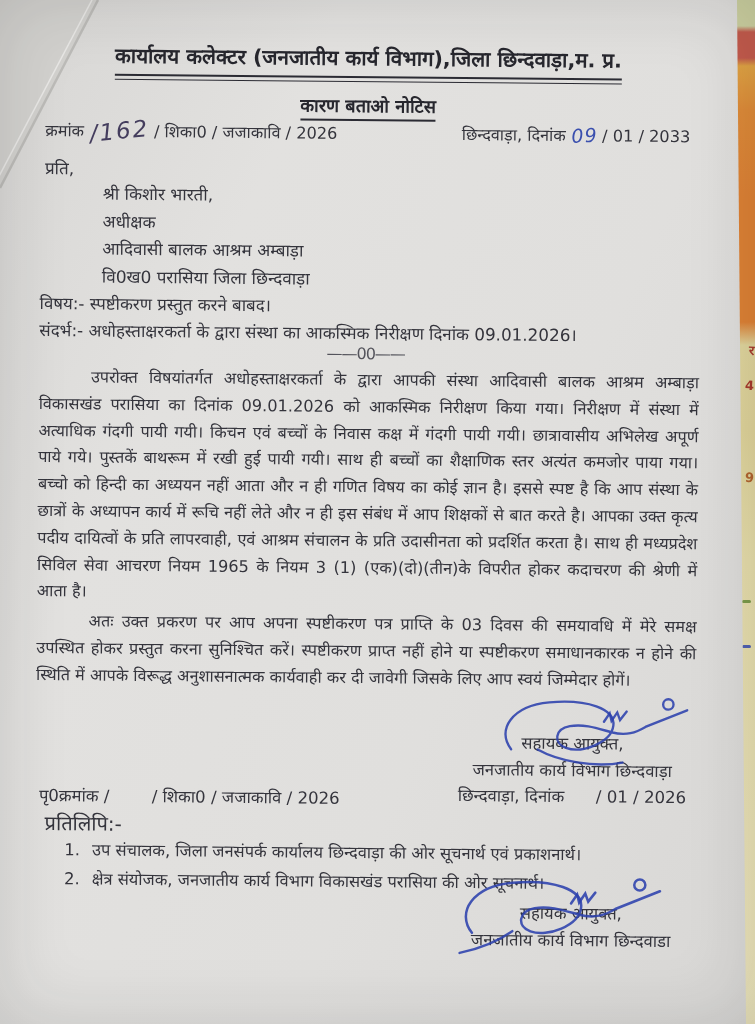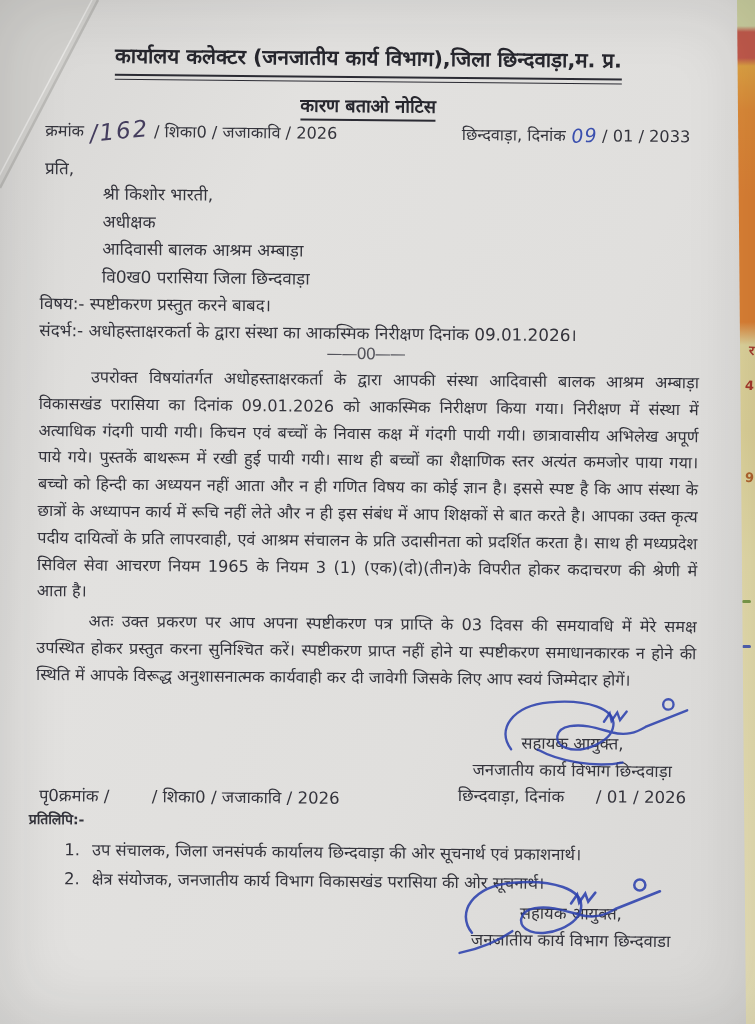--- a/index.html
+++ b/index.html
@@ -62,21 +62,21 @@
   .subject{position:absolute;top:291px;left:42px;font-size:16.8px;white-space:nowrap;}
   .reference{position:absolute;top:318px;left:42px;font-size:16.8px;white-space:nowrap;}
   .divider{position:absolute;top:341px;left:0;width:737px;text-align:center;color:#54545c;font-size:16px;letter-spacing:-1px;}
   .body-block{position:absolute;top:364px;left:42px;width:660px;text-align:justify;line-height:26.8px;font-size:16.2px;}
   .body-block p{margin:0;text-indent:52px;}
   .body-block p + p{margin-top:3px;}
   .sig-block{position:absolute;text-align:center;line-height:26.5px;font-size:16.6px;white-space:nowrap;}
   .sig1{top:726px;left:448px;width:262px;}
   .sig2{top:896px;left:448px;width:262px;}
   .pf-line{position:absolute;top:783px;left:46px;font-size:16.6px;white-space:pre;}
-  .copy-label{position:absolute;top:809px;left:36px;font-size:14px;font-weight:700;}
+  .copy-label{position:absolute;top:809px;left:52px;font-size:20px;font-weight:400;}
   .copies{position:absolute;top:836px;left:72px;line-height:28.5px;font-size:16.4px;}
   .copy-item{display:flex;gap:12px;}
   .sig-svg{position:absolute;pointer-events:none;}
   .sig-svg path,.sig-svg circle{stroke:#2c41ad;fill:none;stroke-width:2.5;stroke-linecap:round;opacity:.88;}
   .vignette{position:absolute;inset:0;pointer-events:none;box-shadow:inset 0 0 70px rgba(30,30,30,.14);}
 </style>
 </head>
 <body>
 
 <div class="scene">

